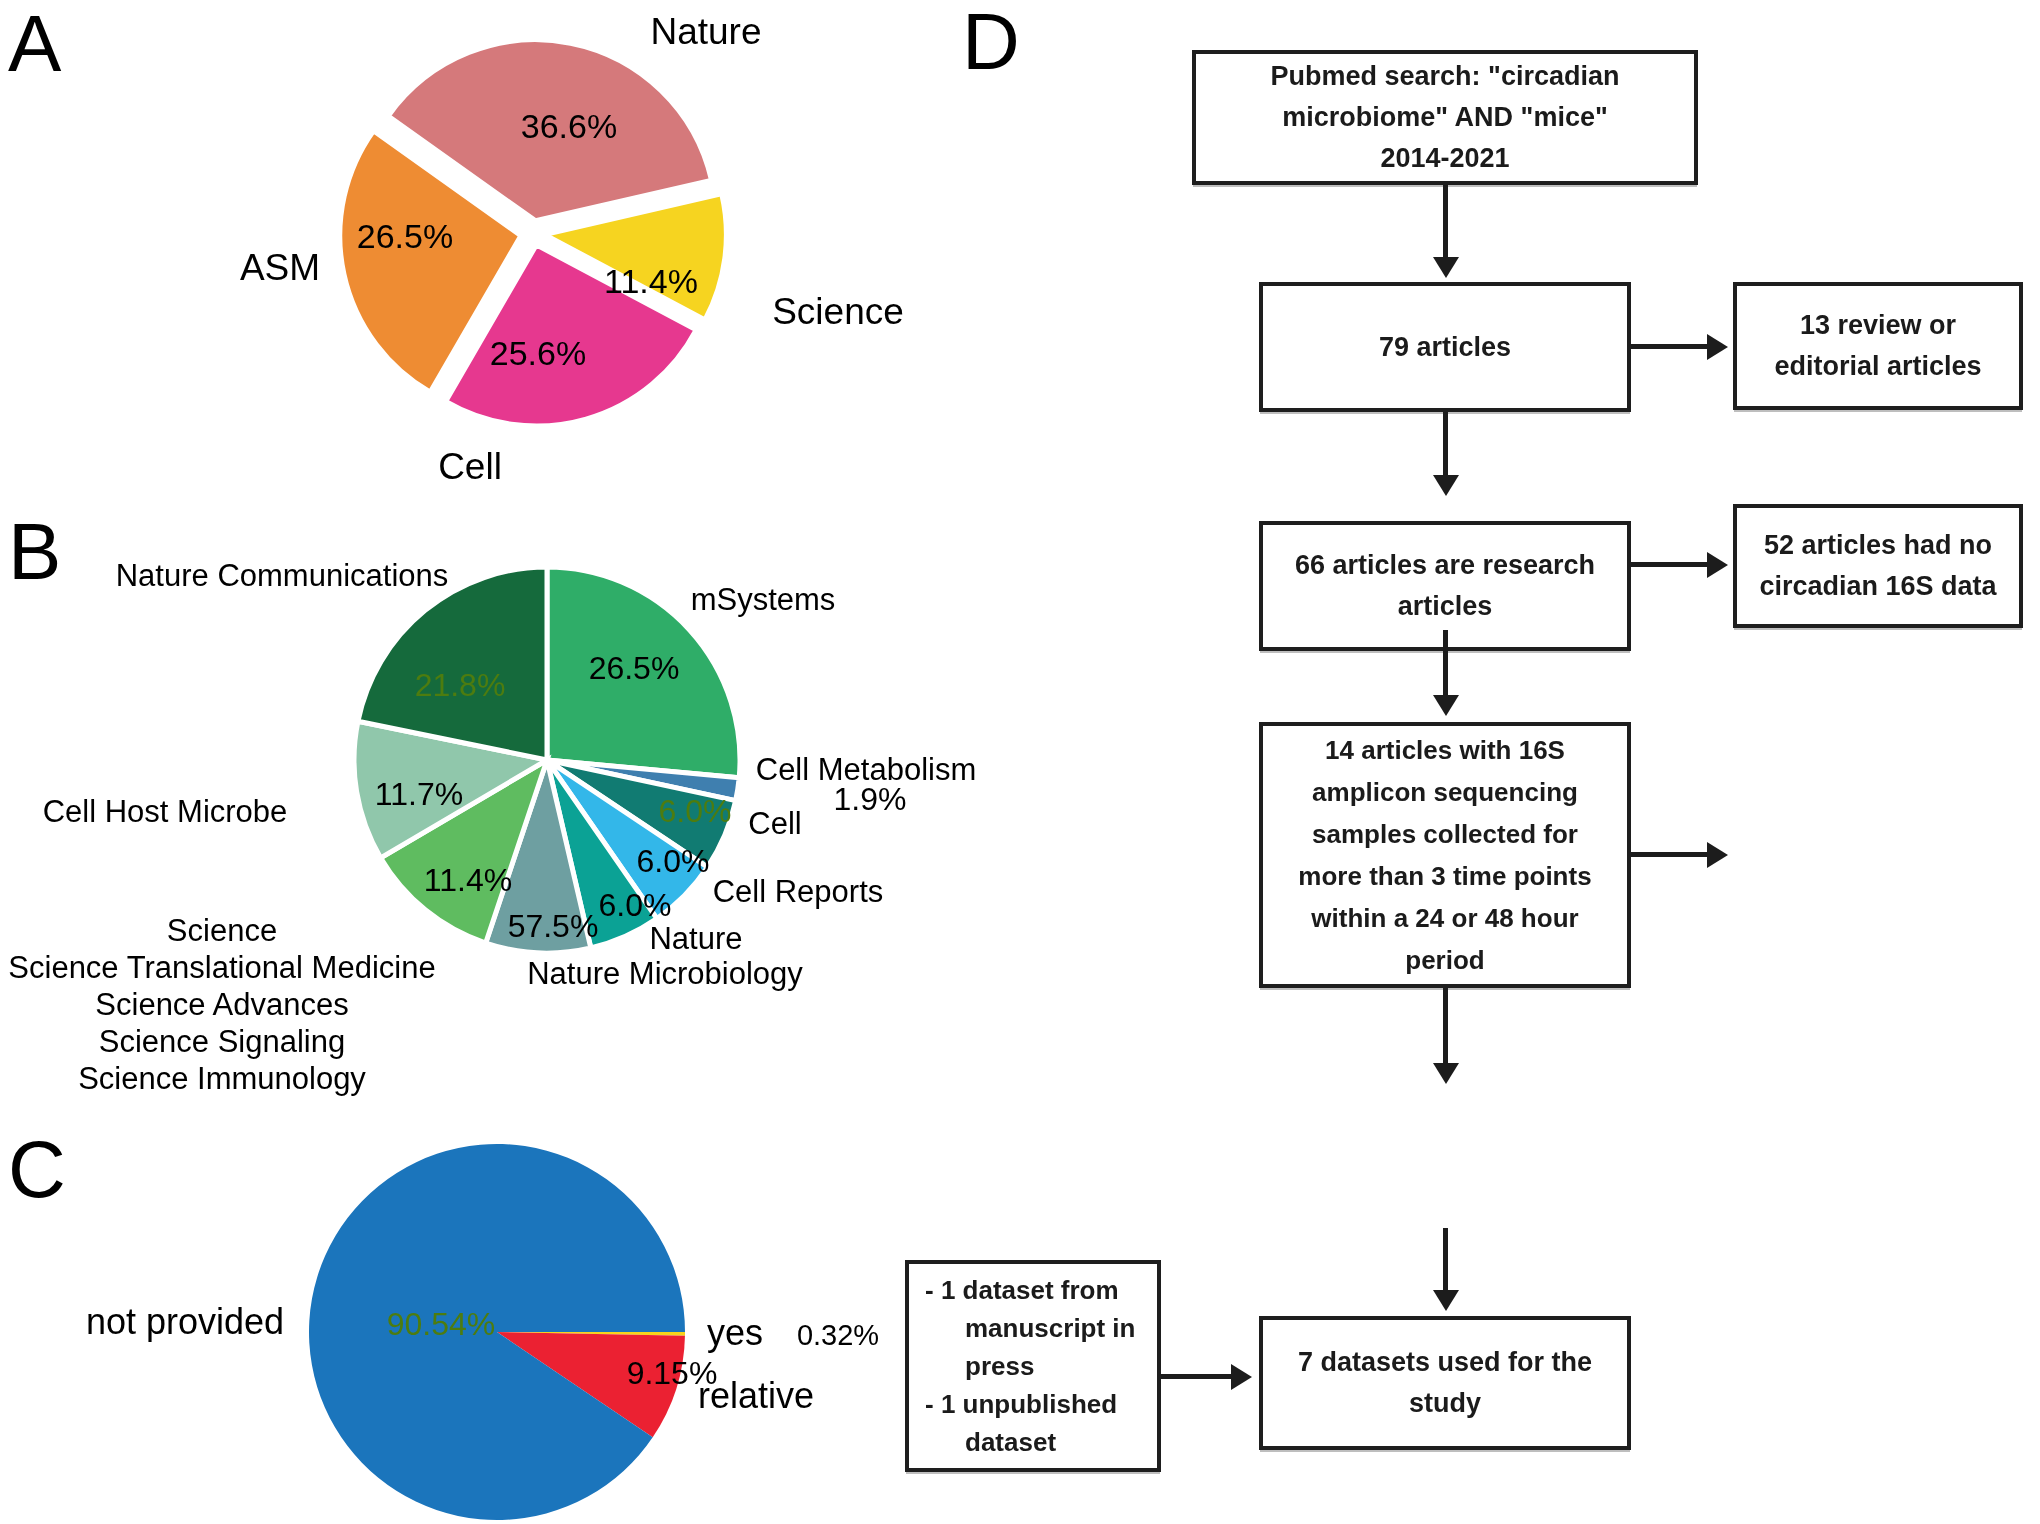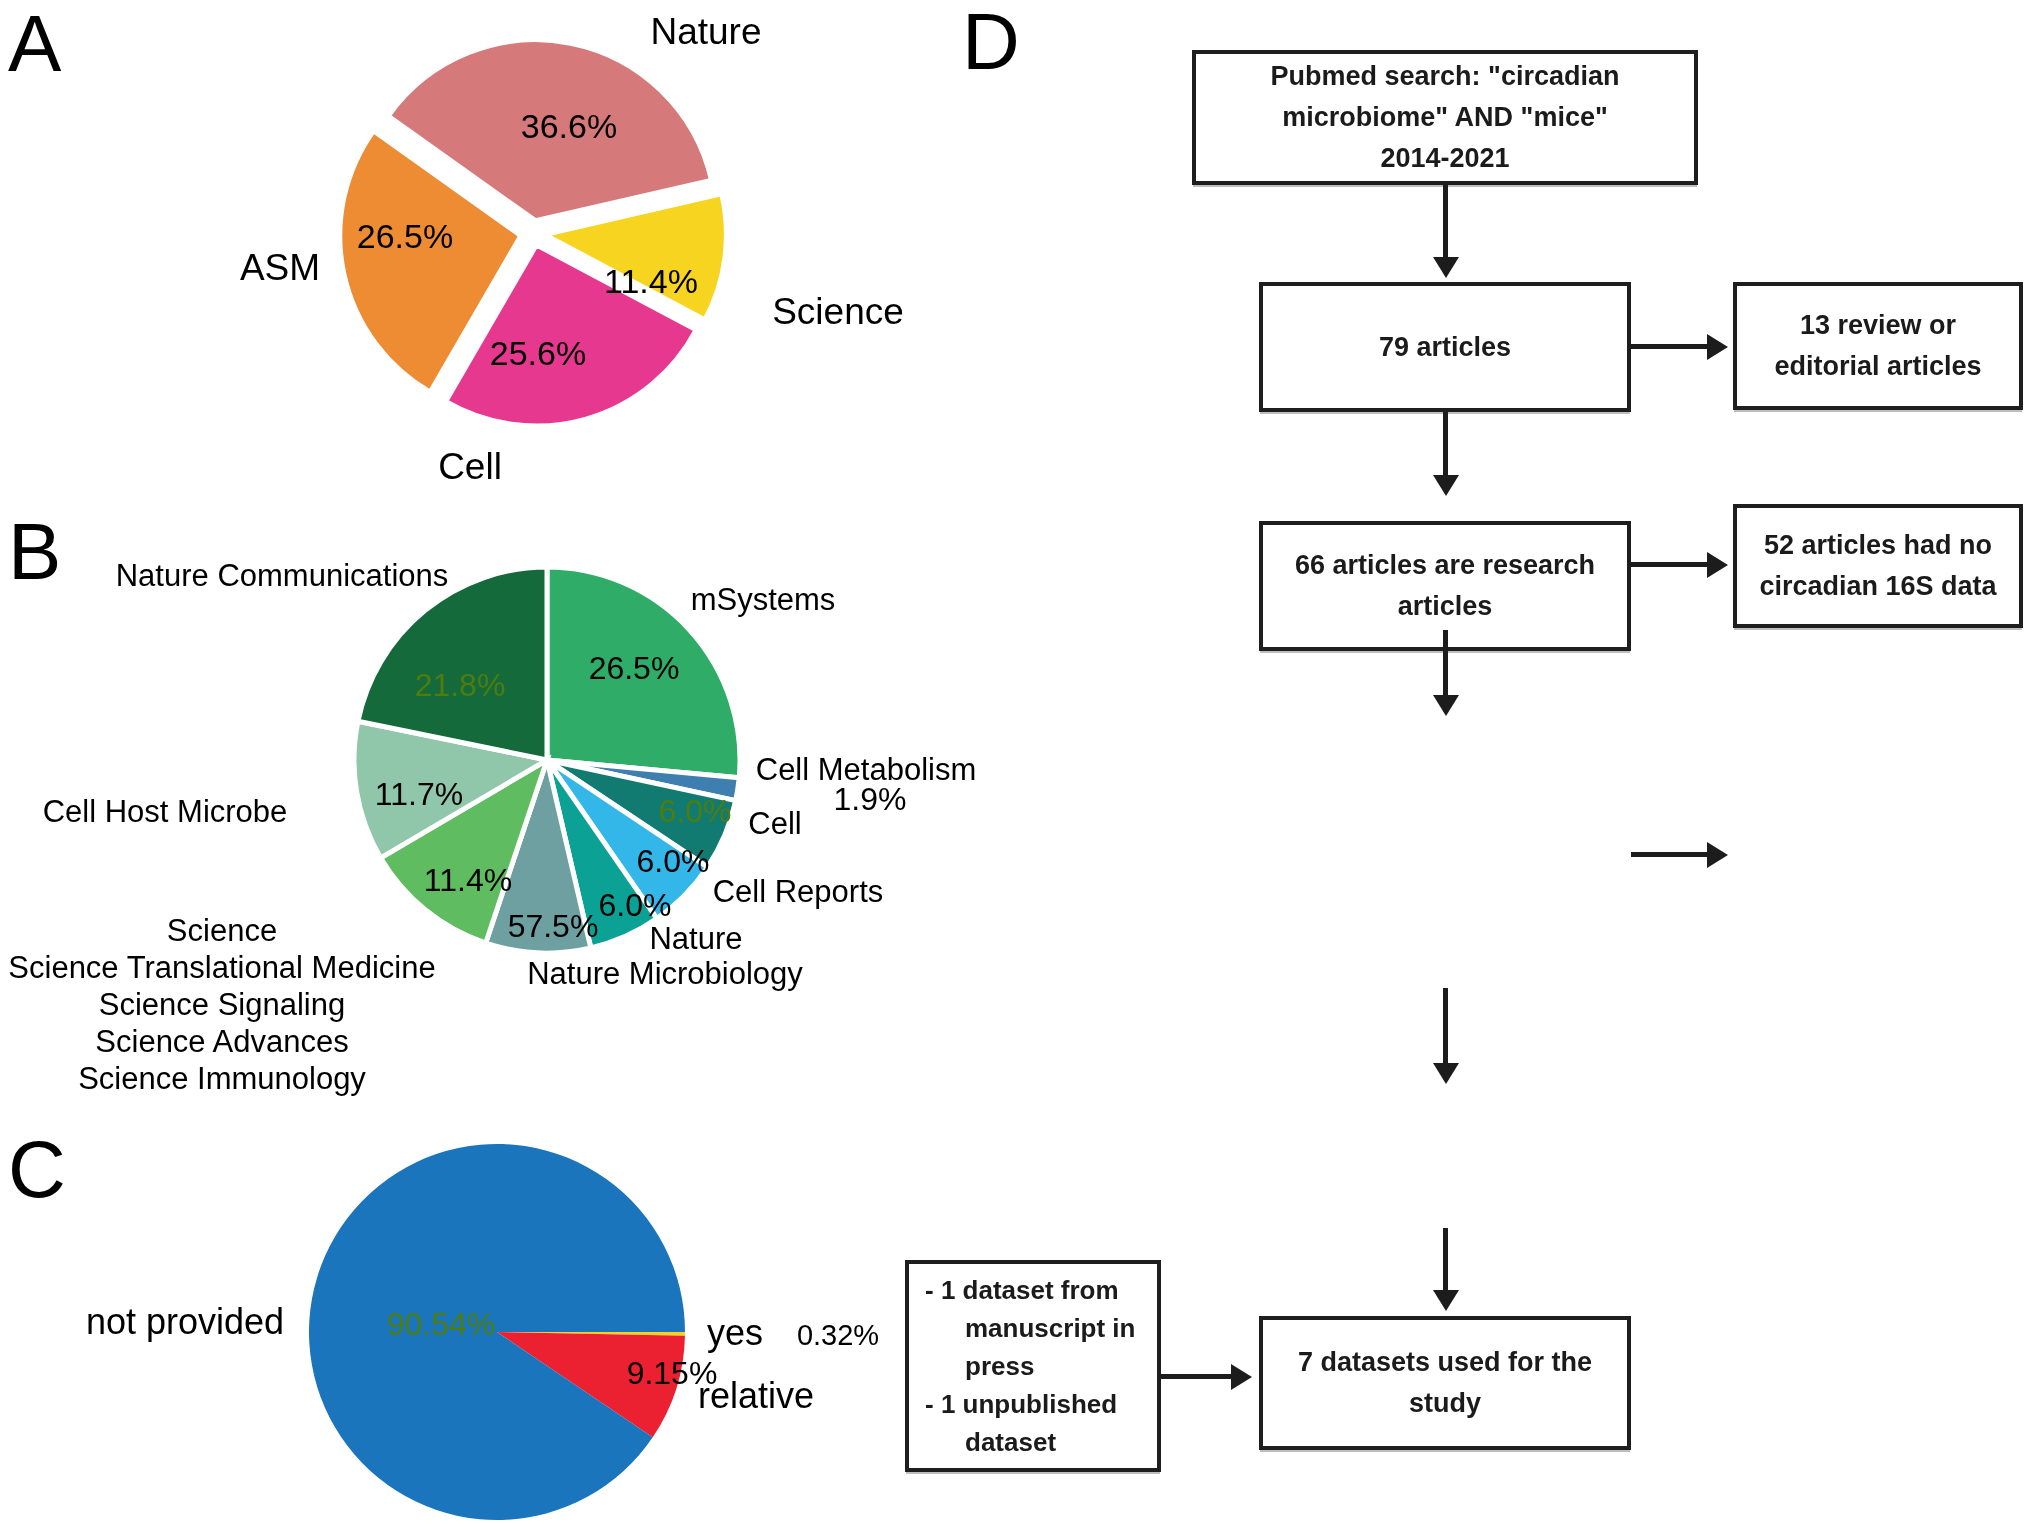--- a/index.html
+++ b/index.html
@@ -82,22 +82,22 @@
   <div class="lbl pieB-cat" style="left:866px;top:770px;">Cell Metabolism</div>
   <div class="lbl pieB-pct" style="left:870px;top:800px;">1.9%</div>
   <div class="lbl pieB-cat" style="left:775px;top:824px;">Cell</div>
   <div class="lbl pieB-cat" style="left:798px;top:892px;">Cell Reports</div>
   <div class="lbl pieB-cat" style="left:696px;top:939px;">Nature</div>
   <div class="lbl pieB-cat" style="left:665px;top:974px;">Nature Microbiology</div>
   <div class="lbl pieB-cat" style="left:165px;top:812px;">Cell Host Microbe</div>
   <div class="sci-block" style="left:222px;top:912px;">
     <div>Science</div>
     <div>Science Translational Medicine</div>
+    <div>Science Advances</div>
     <div>Science Signaling</div>
-    <div>Science Advances</div>
     <div>Science Immunology</div>
   </div>
   <div class="lbl pieB-pct white" style="left:460px;top:686px;">21.8%</div>
   <div class="lbl pieB-pct" style="left:634px;top:669px;">26.5%</div>
   <div class="lbl pieB-pct" style="left:419px;top:795px;">11.7%</div>
   <div class="lbl pieB-pct" style="left:468px;top:881px;">11.4%</div>
   <div class="lbl pieB-pct" style="left:553px;top:927px;">57.5%</div>
   <div class="lbl pieB-pct white" style="left:695px;top:812px;">6.0%</div>
   <div class="lbl pieB-pct" style="left:673px;top:862px;">6.0%</div>
   <div class="lbl pieB-pct" style="left:635px;top:906px;">6.0%</div>
@@ -133,20 +133,28 @@
     <div class="ln">articles</div>
   </div>
   <div class="harrow" style="left:1631px;top:562px;width:78px;"></div>
   <div class="fbox" style="left:1733px;top:504px;width:290px;height:124px;">
     <div class="ln">52 articles had no</div>
     <div class="ln">circadian 16S data</div>
   </div>
 
   <div class="varrow" style="left:1443px;top:630px;height:67px;"></div>
 
+  <div class="fbox" style="left:1259px;top:722px;width:372px;height:266px;">
+    <div class="ln" style="font-size:26px;line-height:42px;">14 articles with 16S</div>
+    <div class="ln" style="font-size:26px;line-height:42px;">amplicon sequencing</div>
+    <div class="ln" style="font-size:26px;line-height:42px;">samples collected for</div>
+    <div class="ln" style="font-size:26px;line-height:42px;">more than 3 time points</div>
+    <div class="ln" style="font-size:26px;line-height:42px;">within a 24 or 48 hour</div>
+    <div class="ln" style="font-size:26px;line-height:42px;">period</div>
+  </div>
   <div class="harrow" style="left:1631px;top:852px;width:78px;"></div>
 
   <div class="varrow" style="left:1443px;top:988px;height:77px;"></div>
 
 
   <div class="varrow" style="left:1443px;top:1228px;height:64px;"></div>
 
   <div class="fbox small listbox" style="left:905px;top:1260px;width:256px;height:212px;">
     <div class="ln">- 1 dataset from</div>
     <div class="ln ind">manuscript in</div>

